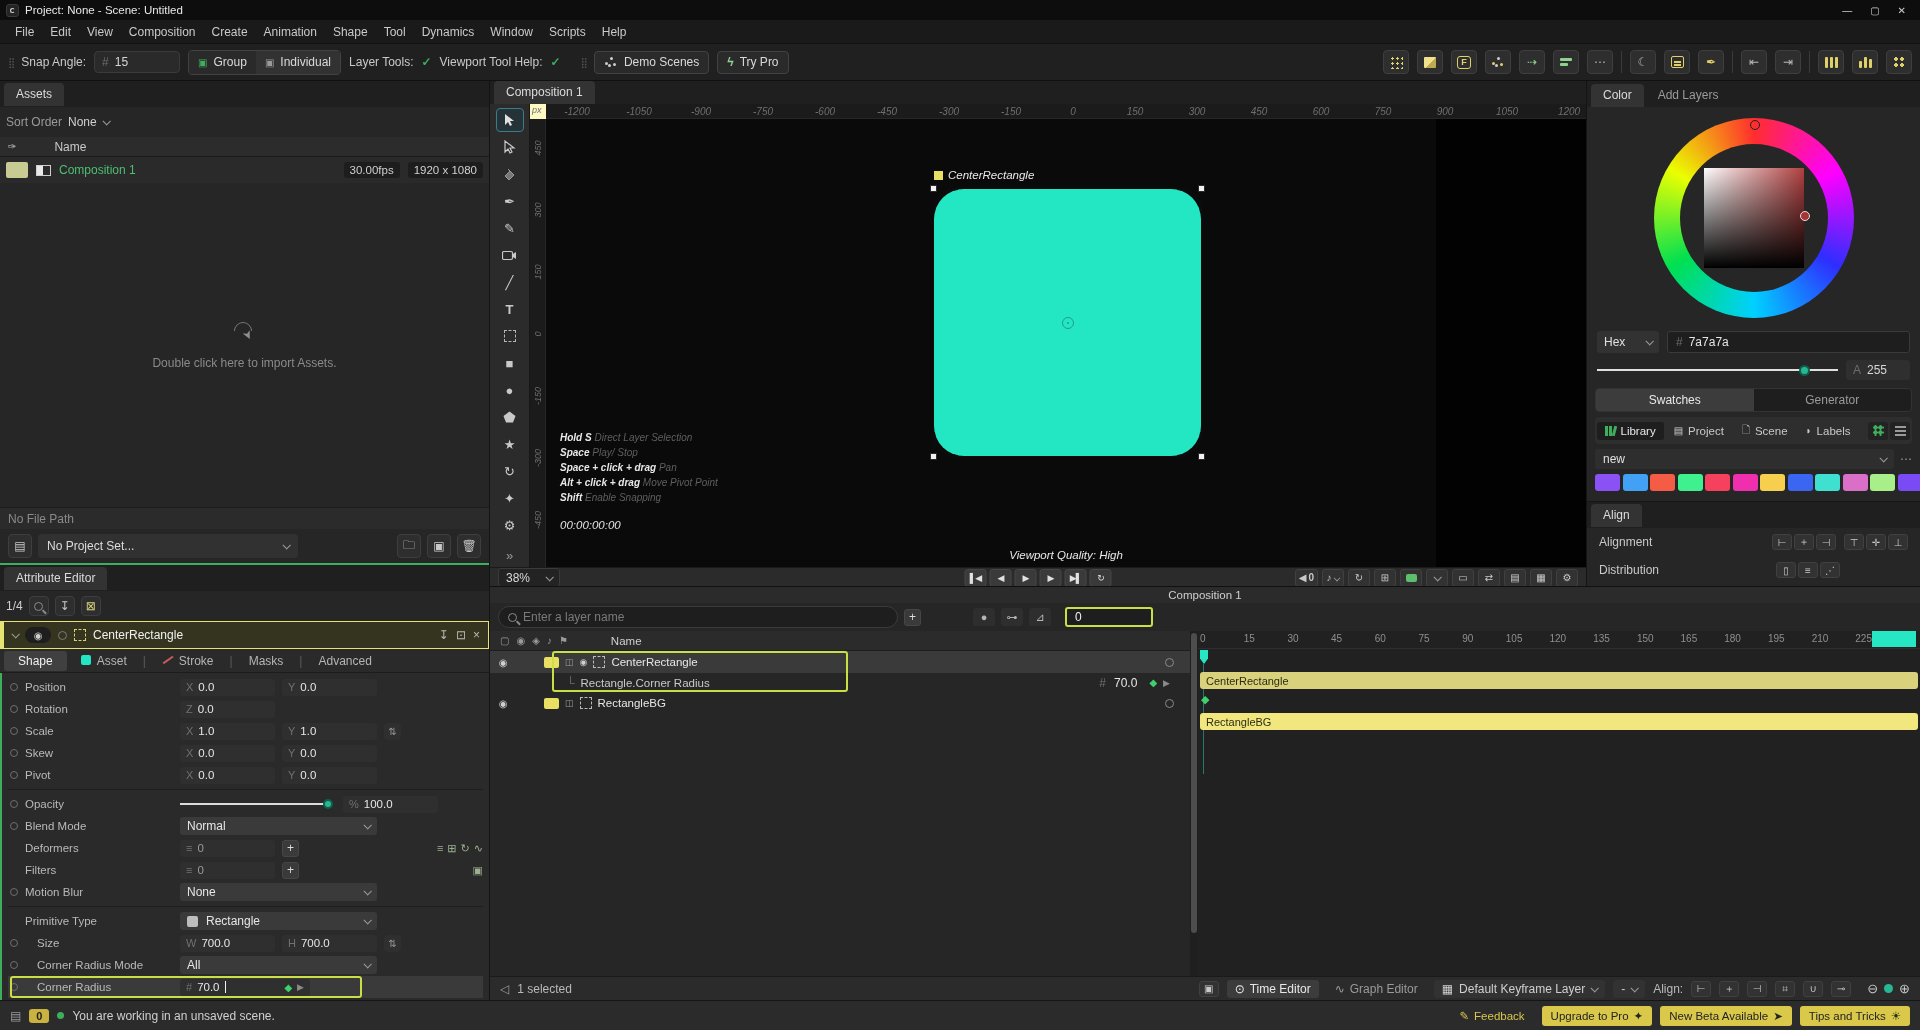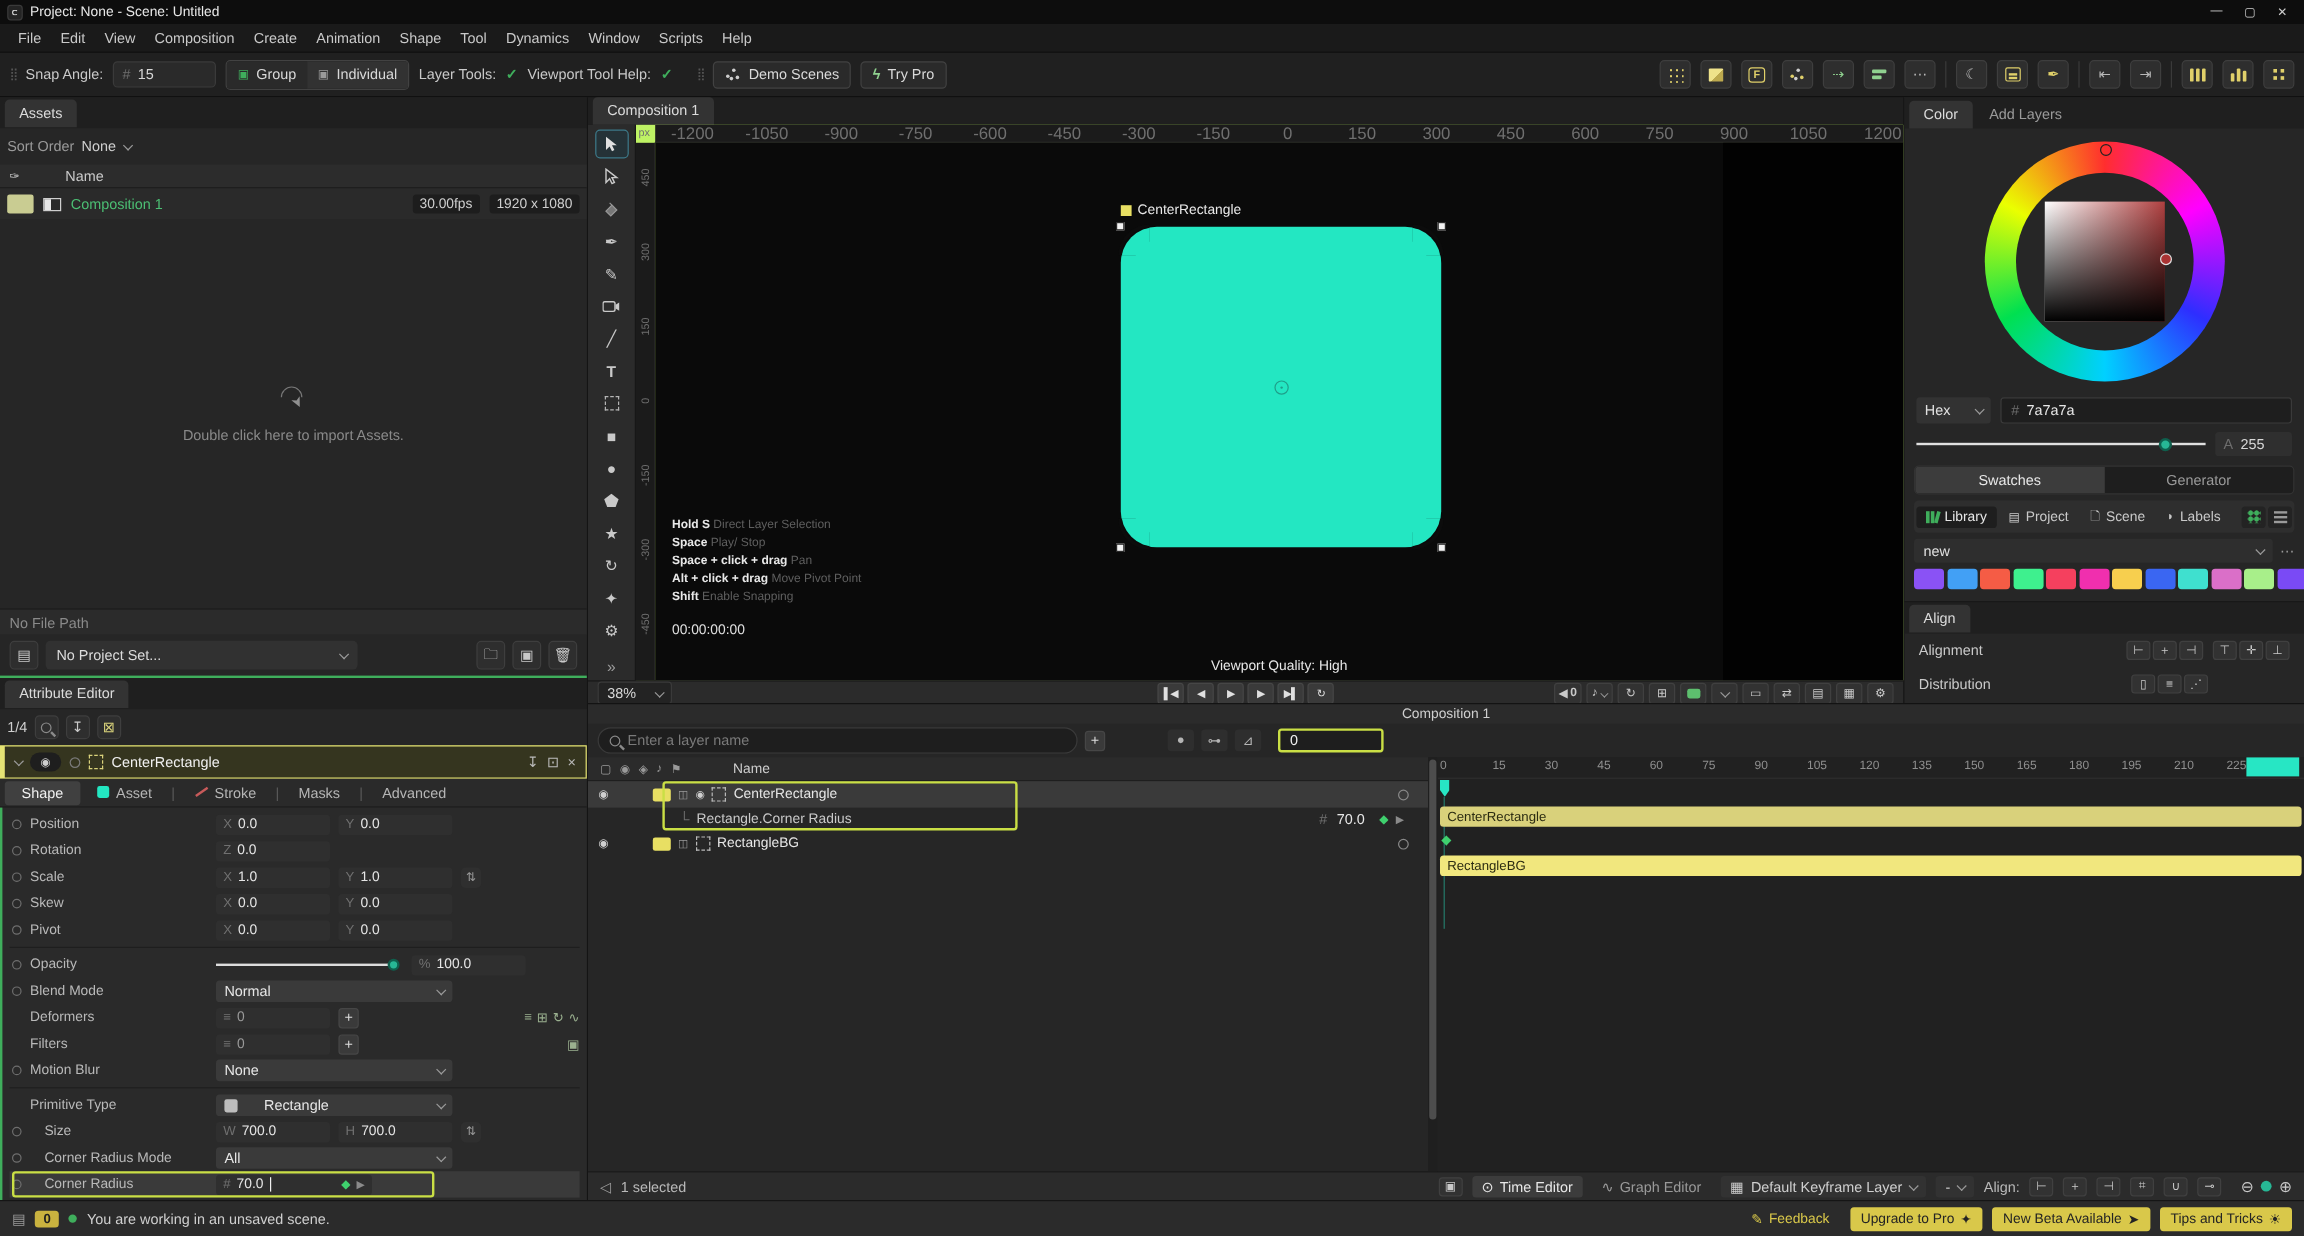--- a/index.html
+++ b/index.html
@@ -123,23 +123,23 @@
   .greysw { width:11px; height:11px; background:#bdbdbd; display:inline-block; border-radius:2px; }
 
   
   .vptabs { height:26px; background:#1f1f1f; display:flex; align-items:flex-end; padding-left:4px; }
   .vparea { display:flex; flex:1; }
   .toolscol { width:40px; background:#2b2b2b; border-right:1px solid #171717; display:flex; flex-direction:column; align-items:center; padding-top:4px; gap:3px; }
   .tool { width:28px; height:24px; display:flex; align-items:center; justify-content:center; color:#c9c9c9; font-size:13px; border-radius:4px; }
   .tool.active { border:1.5px solid #3d7a8a; background:#253237; }
   .tool svg { display:block; }
   .toolsfill { flex:1; }
-  .viewport { flex:1; position:relative; background:#bef264; overflow:hidden; }
+  .viewport { flex:1; position:relative; background:#fef9c3; overflow:hidden;font-style:italic; }
   .ruler-h { position:absolute; left:16px; top:0; right:0; height:15px; background:#1b1b1b; border-bottom:1px solid #262626; display:flex; overflow:hidden; }
-  .ruler-h span { width:62px; flex:none; text-align:center; font-size:14px; color:#6f6f6f; line-height:15px; }
+  .ruler-h span { width:62px; flex:none; text-align:center; font-size:10px; color:#6f6f6f; line-height:15px; }
   .ruler-v { position:absolute; left:0; top:15px; bottom:0; width:16px; background:#1b1b1b; border-right:1px solid #262626; }
   .ruler-v span { position:absolute; left:1px; font-size:9px; color:#6f6f6f; transform:rotate(-90deg); transform-origin:center; width:30px; text-align:center; margin-left:-8px; }
   .pxlbl { position:absolute; left:2px; top:1px; font-size:9px; color:#6f6f6f; z-index:3; }
   .canvas { position:absolute; left:16px; top:15px; right:0; bottom:0; background:#0a0a0a; }
   .compedge { position:absolute; right:0; top:0; bottom:0; width:150px; background:#020202; }
   .shape { position:absolute; left:388px; top:70px; width:267px; height:267px; background:#23e7c2; border-radius:30px; }
   .handle { position:absolute; width:7px; height:7px; background:#f2f2f2; border:1px solid #2a2a2a; }
   .cmark { position:absolute; width:26px; height:26px; border:3px solid #0c0c0c; }
   .cmark.tl { left:-2px; top:-2px; border-right:none; border-bottom:none; border-top-left-radius:30px; }
   .cmark.tr { right:-2px; top:-2px; border-left:none; border-bottom:none; border-top-right-radius:30px; }
@@ -556,21 +556,21 @@
             <div class="grow"></div>
             <span class="chev"></span>
           </div>
       </div>
       <div class="adiv"></div>
       <div class="arow">
         <span class="nodot"></span>
         <span class="albl">Primitive Type</span>
         <div class="drop">
             <span class="greysw"></span>
-            <span style="margin-left:16px">Rectangle</span>
+            <span style="margin-left:2px">Rectangle</span>
             <div class="grow"></div>
             <span class="chev"></span>
           </div>
       </div>
       <div class="arow">
         <span class="dot"></span>
         <span class="albl indent">Size</span>
         <div class="fld">
             <span class="pre">W</span>
             <span class="val">700.0</span>

